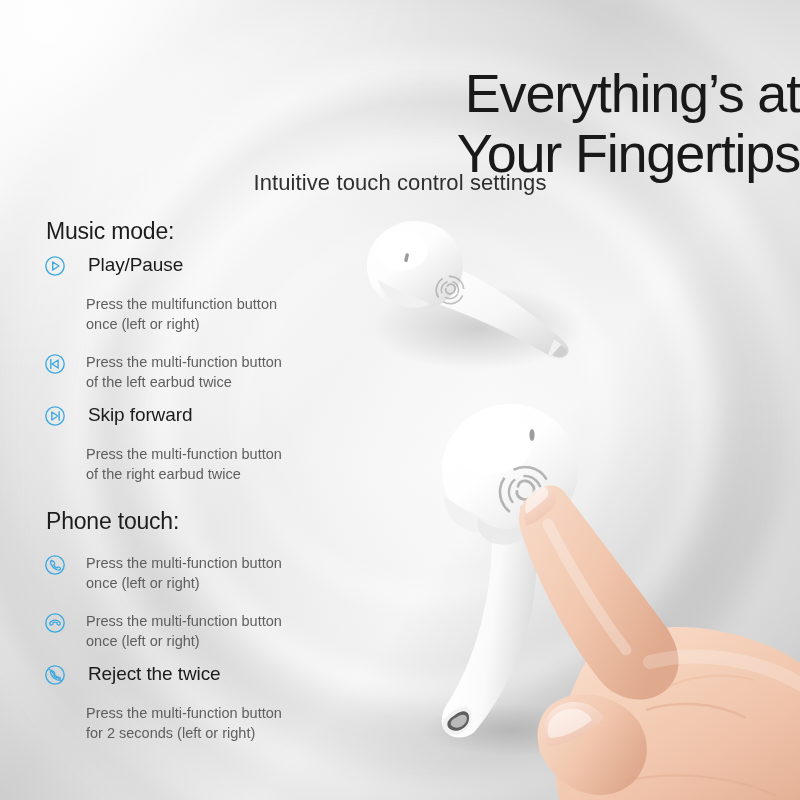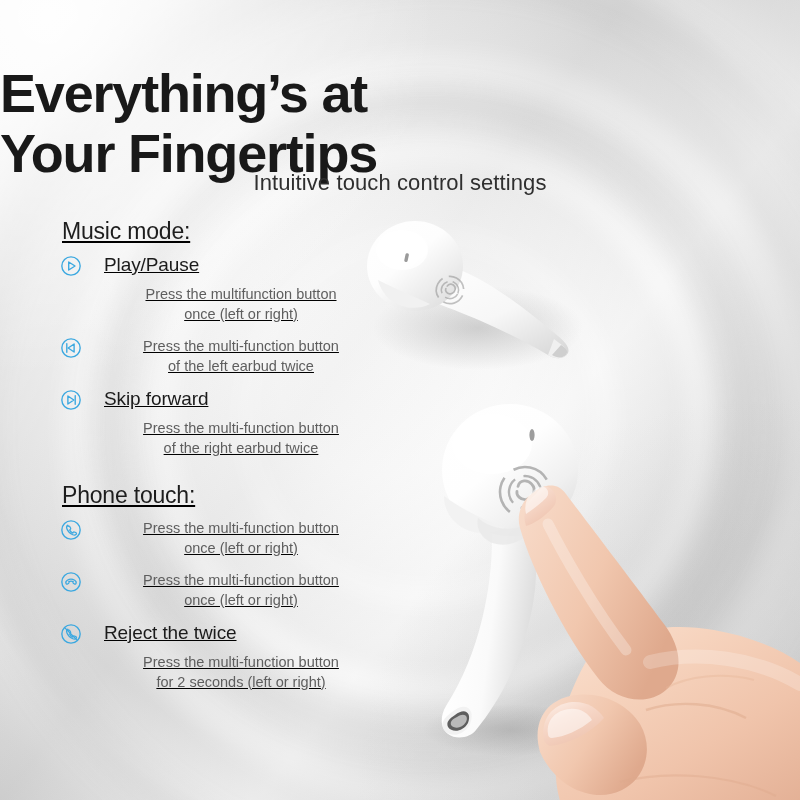--- a/index.html
+++ b/index.html
@@ -59,48 +59,47 @@
   }
   .bg-corner-br {
     position: absolute; right: -160px; bottom: -180px; width: 620px; height: 600px;
     background: radial-gradient(ellipse at 70% 70%, rgba(188,188,188,0.40) 0%, rgba(190,190,190,0.0) 68%);
   }
 
   
   .headline {
     position: absolute;
     left: 0; right: 0; top: 28px;
-    text-align: left;
+    text-align: right;
     font-size: 54px;
     line-height: 1.1;
-    font-weight: bold;
+    font-weight: normal;
     letter-spacing: -1.2px;
     color: #191919;
     z-index: 6;
   }
   .headline .l2 { display: block; }
   .subtitle {
     position: absolute;
     left: 0; right: 0; top: 170px;
     text-align: center;
     font-size: 22px;
     font-weight: normal;
     color: #2f2f2f;
     letter-spacing: 0.1px;
     z-index: 6;
   }
 
   
   .features {
     position: absolute;
-    left: 60px;
+    left: 44px;
     top: 218px;
     width: 320px;
     z-index: 7;
-    text-decoration: underline;
   }
   .group-title {
     font-size: 23px;
     color: #1d1d1d;
     letter-spacing: -0.2px;
     margin: 0 0 9px 2px;
   }
   .group-title.phone { margin-top: 24px; }
 
   .feature {
@@ -120,24 +119,23 @@
     font-size: 19px;
     color: #1b1b1b;
     letter-spacing: -0.1px;
     line-height: 1.15;
     margin-left: 8px;
   }
   .f-desc {
     font-size: 14.5px;
     color: #5e5e5e;
     line-height: 1.38;
-    margin-top: 8px;
+    margin-top: 18px;
     margin-left: 6px;
     white-space: pre-line;
-    text-align: center;
   }
 
   
   .earbud {
     position: absolute;
     z-index: 4;
   }
   .earbud svg { display: block; overflow: visible; }
 
   #earbud-top  { left: 358px; top: 208px; }

